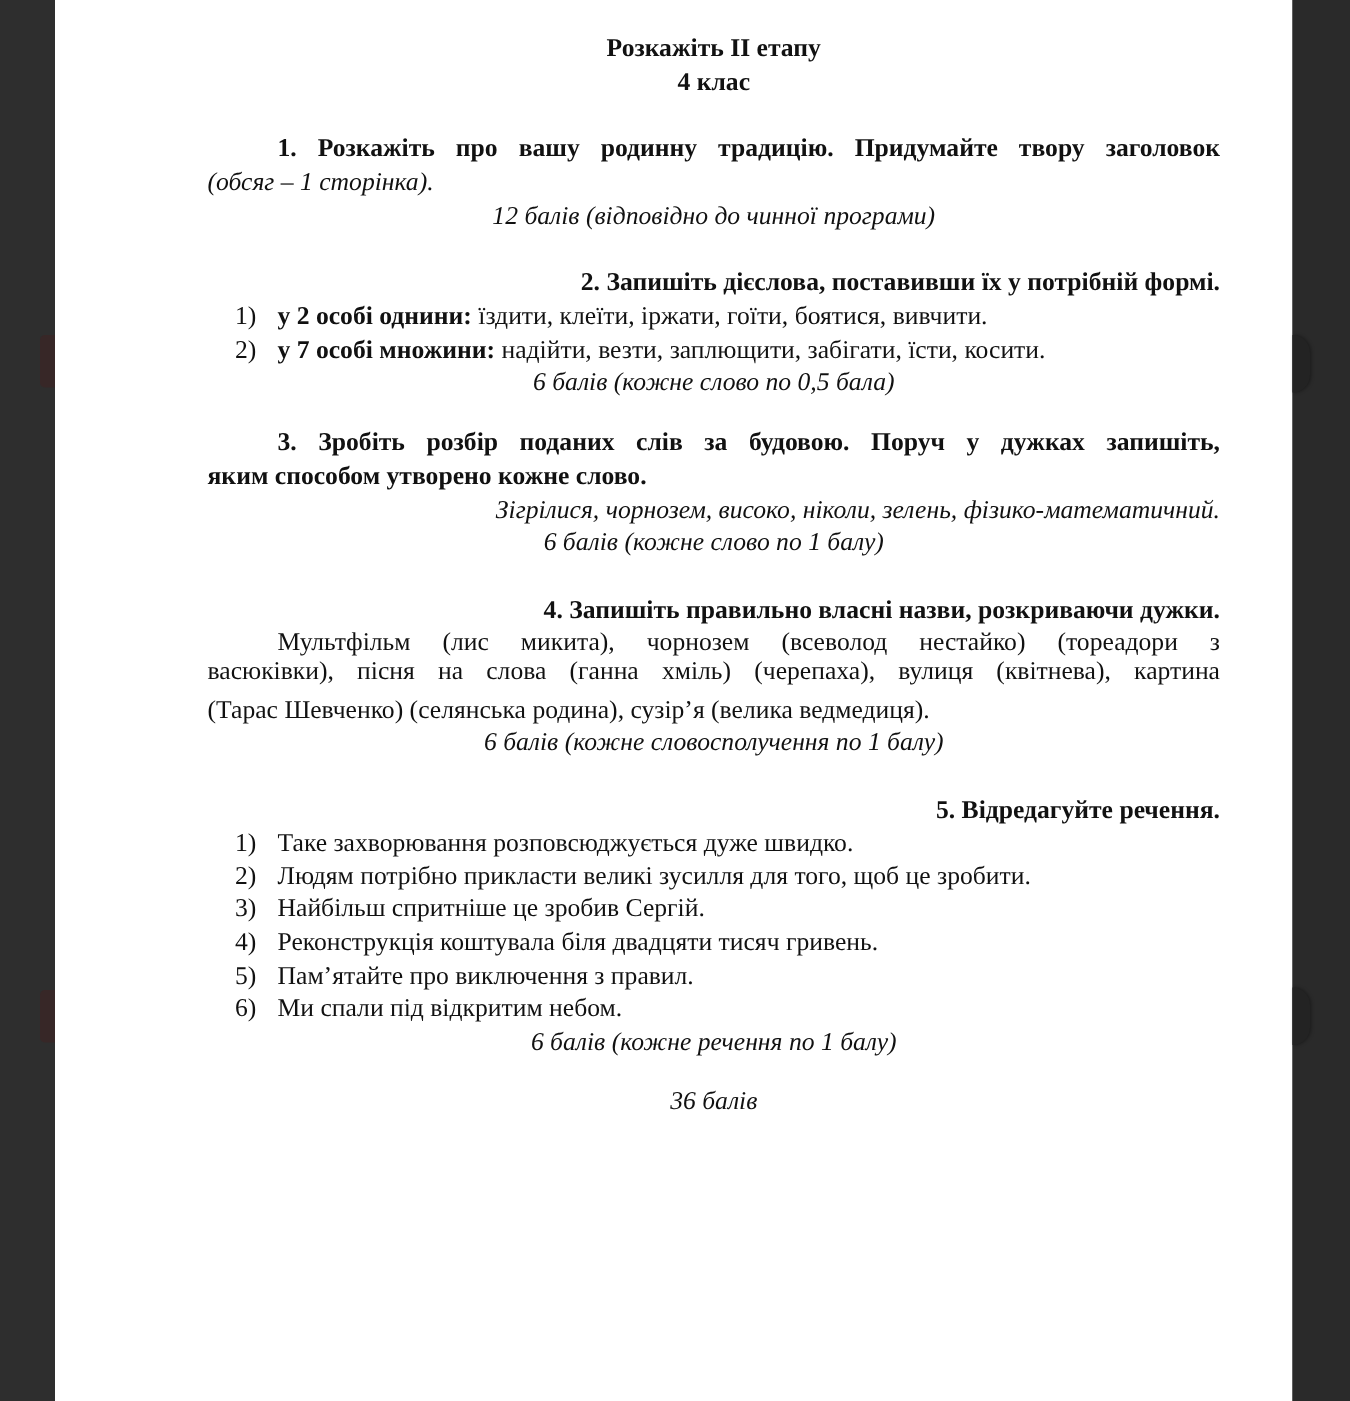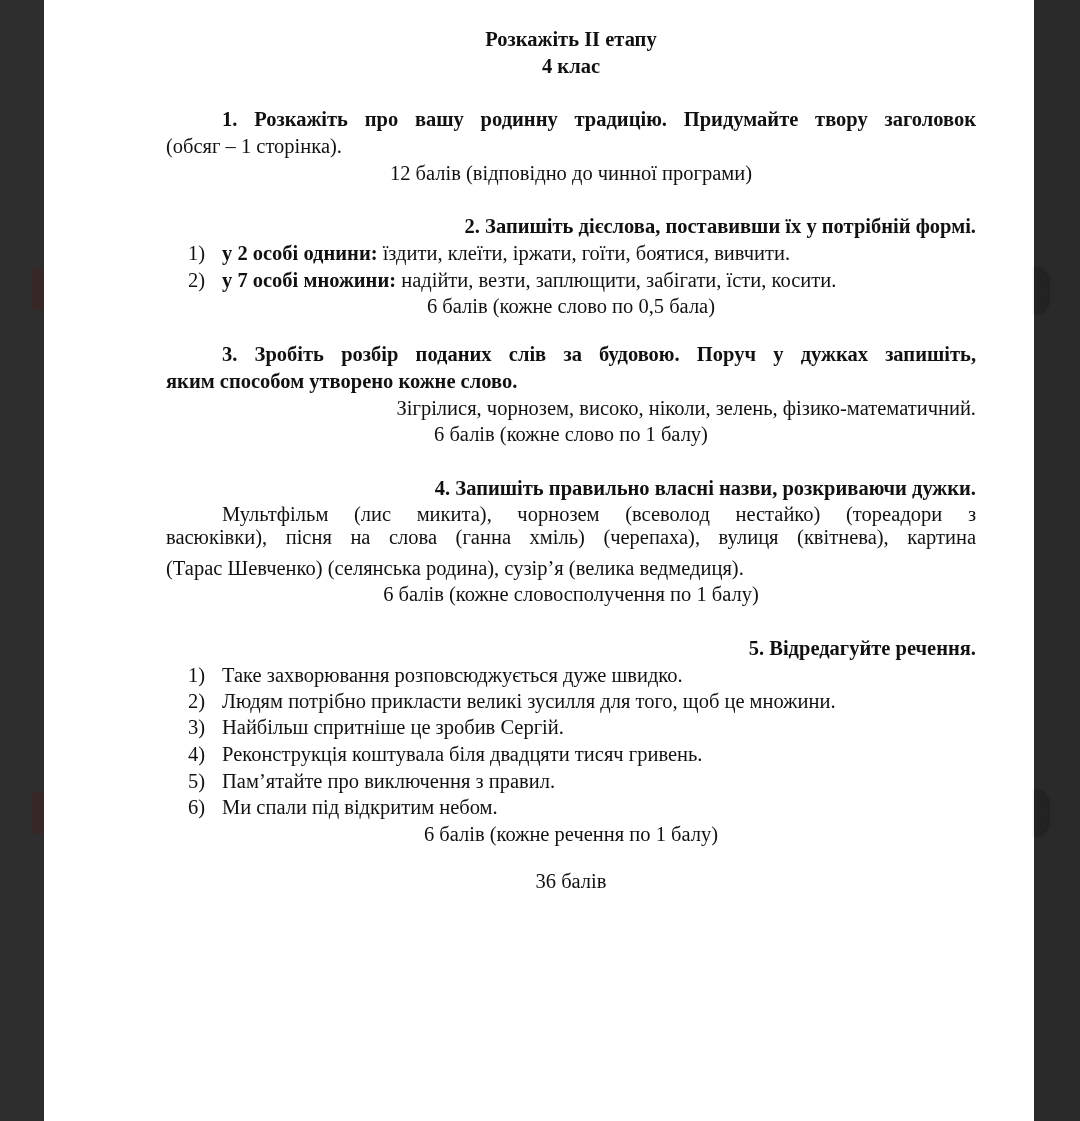--- a/index.html
+++ b/index.html
@@ -26,21 +26,21 @@
       border-radius: 0 23px 23px 0; background: #232323;
       box-shadow: 1px 0 3px rgba(0,0,0,.35);
     }
     .content {
       position: absolute; left: 166px; width: 810px; top: 0;
       font-size: 20.5px; line-height: 27px;
     }
     .title { position: absolute; left: 0; width: 810px; text-align: center; font-weight: bold; }
     .line { position: absolute; left: 0; width: 810px; white-space: nowrap; }
     .bold { font-weight: bold; }
-    .ital { }
+    .ital { font-style: italic; }
     .right { text-align: center; }
     .justify { text-align: justify; text-align-last: justify; }
     .ind { padding-left: 56px; box-sizing: border-box; text-align: right; }
     .num { display: inline-block; width: 34px; text-align: left; }
   </style>
 </head>
 <body>
 
 <div class="page"></div>
 <div class="right-rail"></div>
@@ -86,21 +86,21 @@
   <div class="line" style="top:555px">(Тарас Шевченко) (селянська родина), сузір’я (велика ведмедиця).</div>
   <div class="line ital right" style="top:581px">6 балів (кожне словосполучення по 1 балу)</div>
 
   <div class="line bold ind" style="top:635px">
     <span>5.</span> <span>Відредагуйте речення.</span>
   </div>
   <div class="line" style="top:662px; padding-left:22px">
     <span class="num">1)</span><span>Таке захворювання розповсюджується дуже швидко.</span>
   </div>
   <div class="line" style="top:688px; padding-left:22px">
-    <span class="num">2)</span><span>Людям потрібно прикласти великі зусилля для того, щоб це множини.</span>
+    <span class="num">2)</span><span>Людям потрібно прикласти великі зусилля для того, щоб це зробити.</span>
   </div>
   <div class="line" style="top:714px; padding-left:22px">
     <span class="num">3)</span><span>Найбільш спритніше це зробив Сергій.</span>
   </div>
   <div class="line" style="top:741px; padding-left:22px">
     <span class="num">4)</span><span>Реконструкція коштувала біля двадцяти тисяч гривень.</span>
   </div>
   <div class="line" style="top:768px; padding-left:22px">
     <span class="num">5)</span><span>Пам’ятайте про виключення з правил.</span>
   </div>

